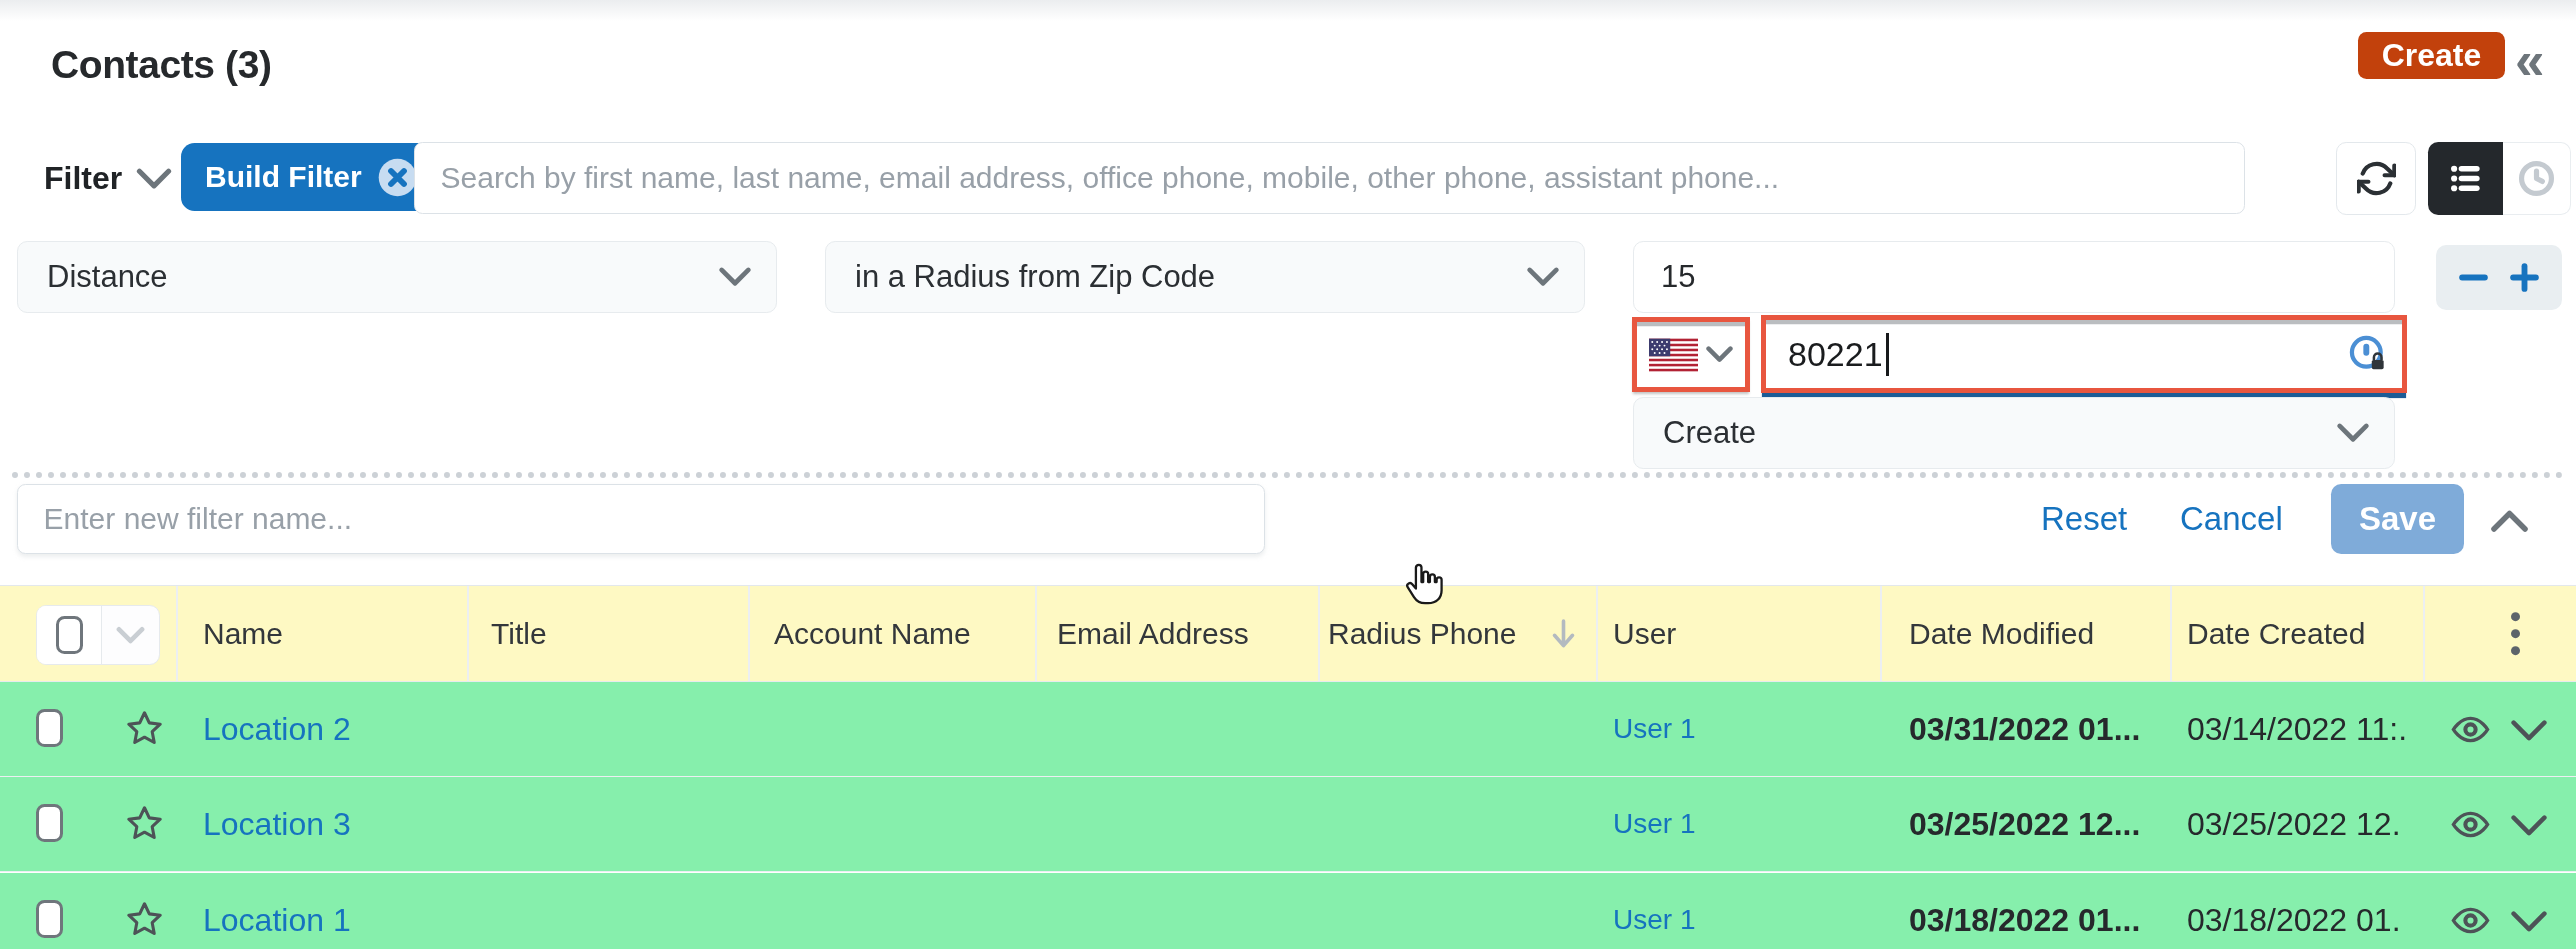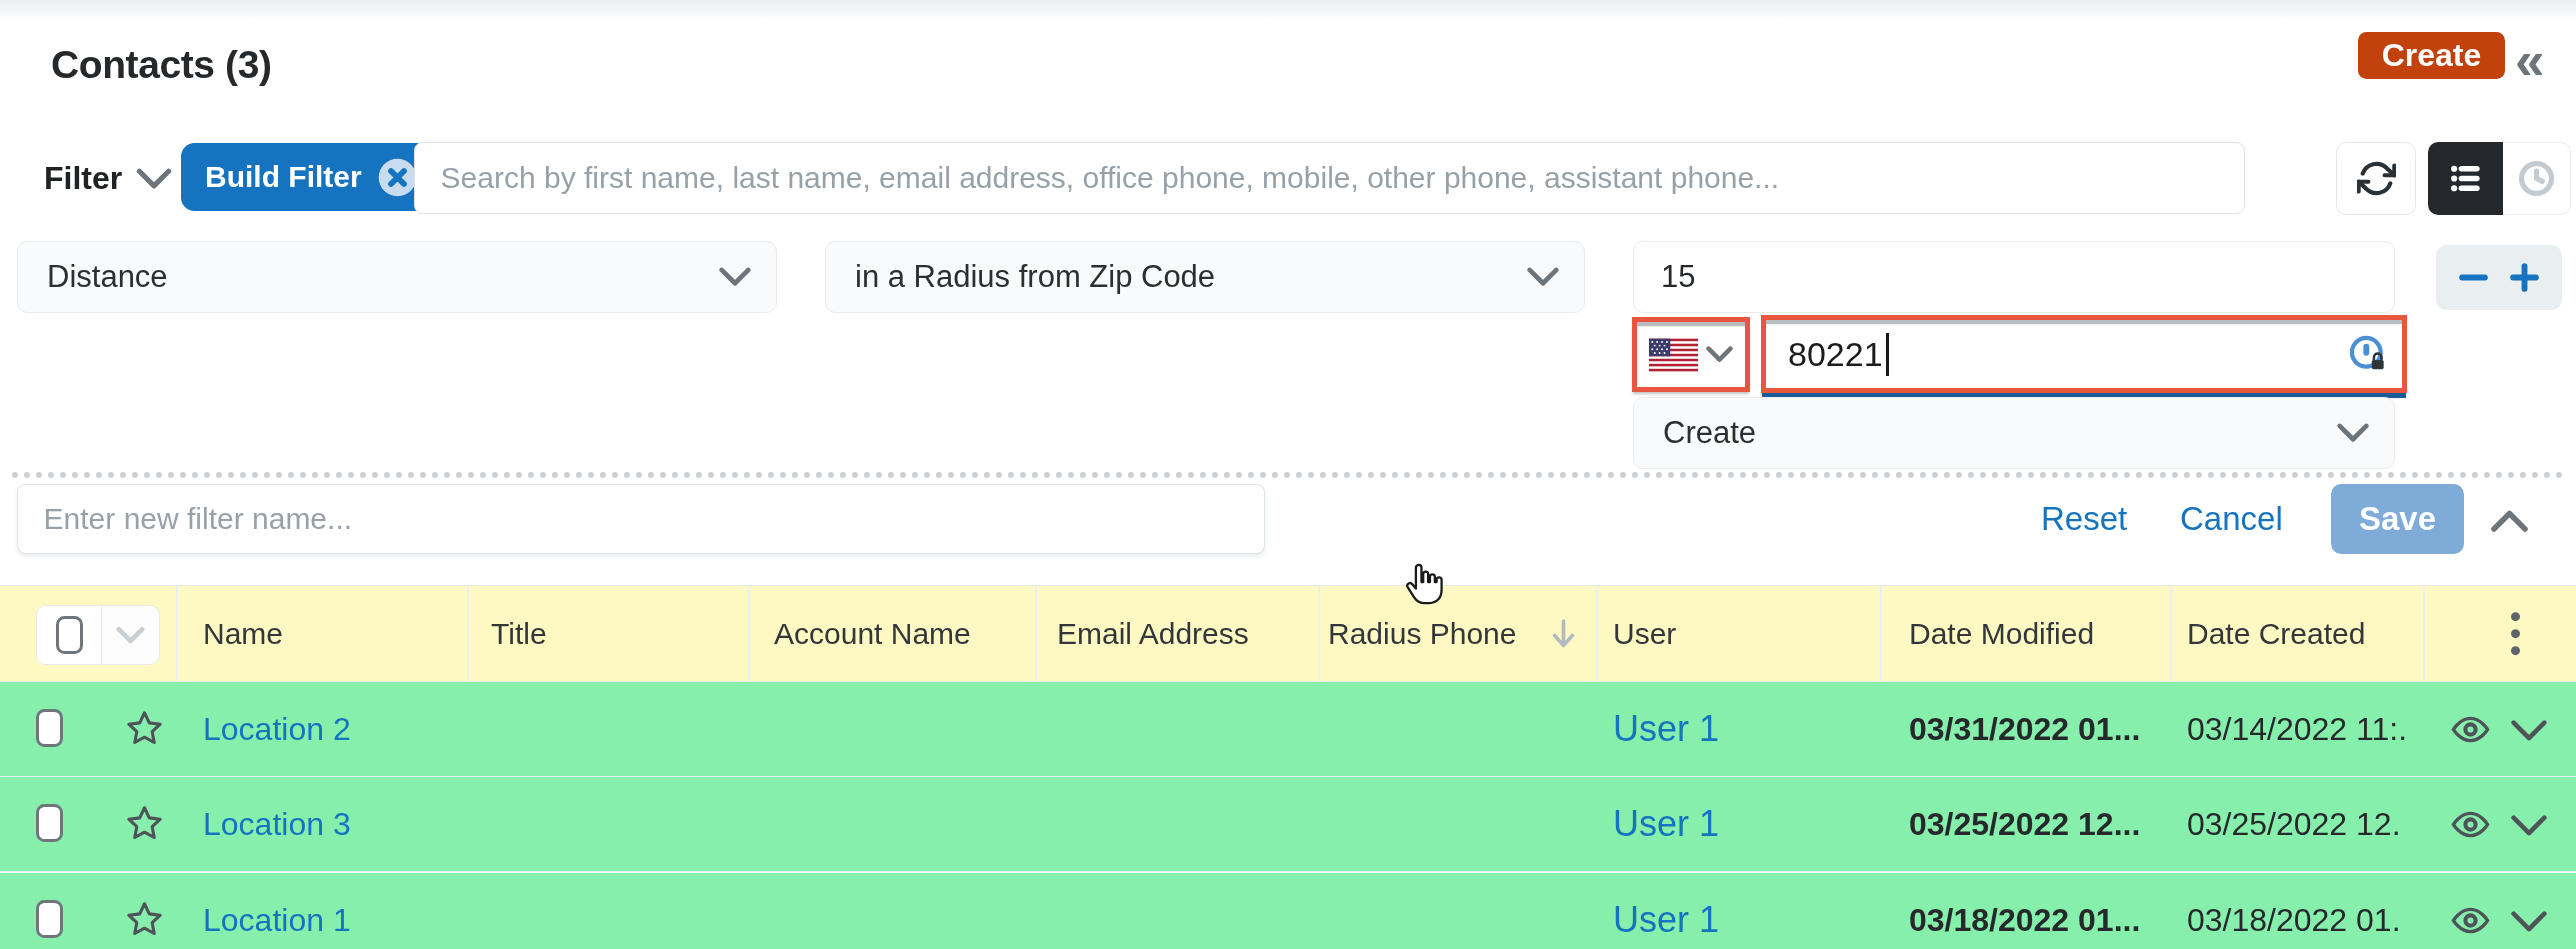--- a/index.html
+++ b/index.html
@@ -99,21 +99,21 @@
   .cb { width:27px; height:38px; border:3.4px solid #6f767c; border-radius:8.5px; background:#fff; cursor:pointer; }
   .sort-arrow { position:absolute; left:1548px; top:50%; transform:translateY(-50%); }
   .kebab { position:absolute; left:2506px; top:50%; transform:translateY(-50%);
     display:flex; flex-direction:column; gap:7.7px; cursor:pointer; padding:5.1px; }
   .kebab i { width:9.4px; height:9.4px; border-radius:50%; background:#5d646a; display:block; }
 
   .trow { position:absolute; left:0; width:2576px; height:95px; border-bottom:1.7px solid #eceff2; background:#86efac; }
   .trow .cb { position:absolute; left:36px; top:27px; }
   .row-star { position:absolute; left:124px; top:26.4px; cursor:pointer; }
   .cell-name { position:absolute; left:203px; top:50%; transform:translateY(-50%); font-size:32px; }
-  .cell-user { position:absolute; left:1613px; top:50%; transform:translateY(-50%); font-size:36px; }
+  .cell-user { position:absolute; left:1613px; top:50%; transform:translateY(-50%); font-size:28px; }
   .cell-dm { position:absolute; left:1909px; top:50%; transform:translateY(-50%); font-size:32px; color:#26292c; white-space:nowrap;font-weight:bold; }
   .cell-dc { position:absolute; left:2187px; top:50%; transform:translateY(-50%); font-size:32px; color:#26292c; white-space:nowrap; }
   .row-eye { position:absolute; left:2450px; top:27px; cursor:pointer; }
   .row-chev { position:absolute; left:2510px; top:36px; cursor:pointer; }
 
   .hand-cursor { position:absolute; left:1400px; top:561px; z-index:9; }
 </style>
 </head>
 <body>
 

